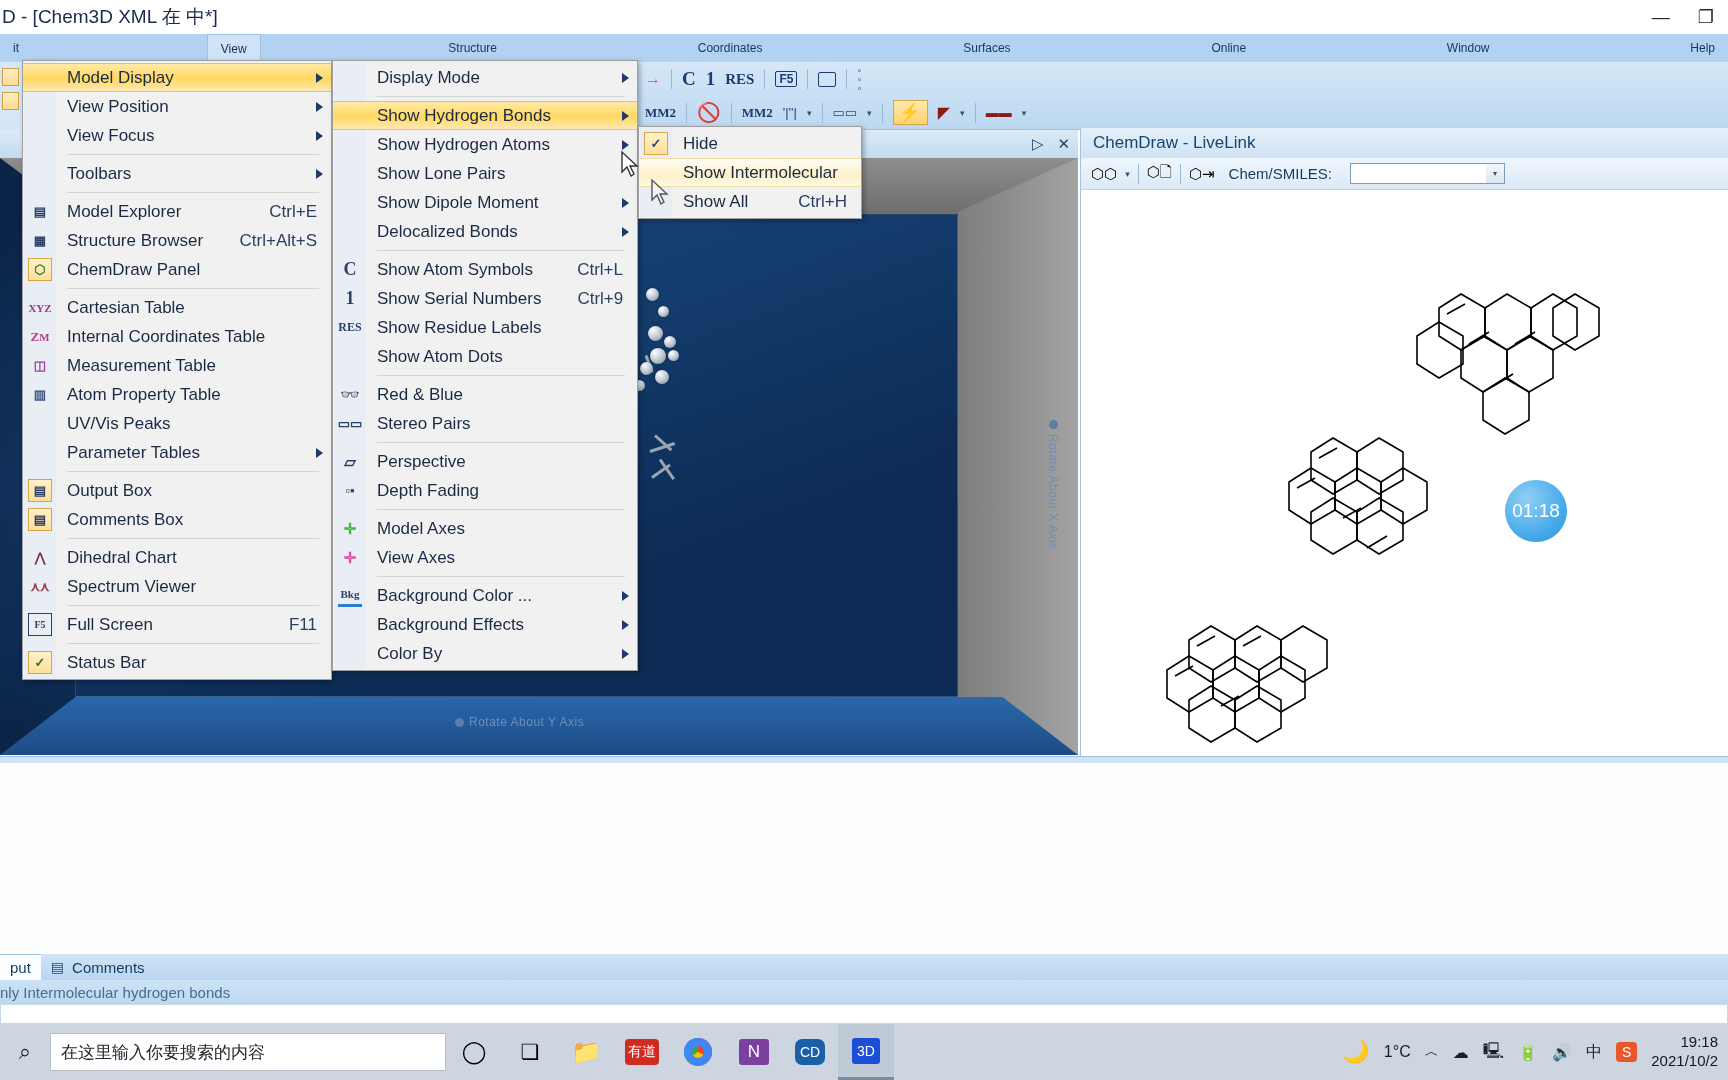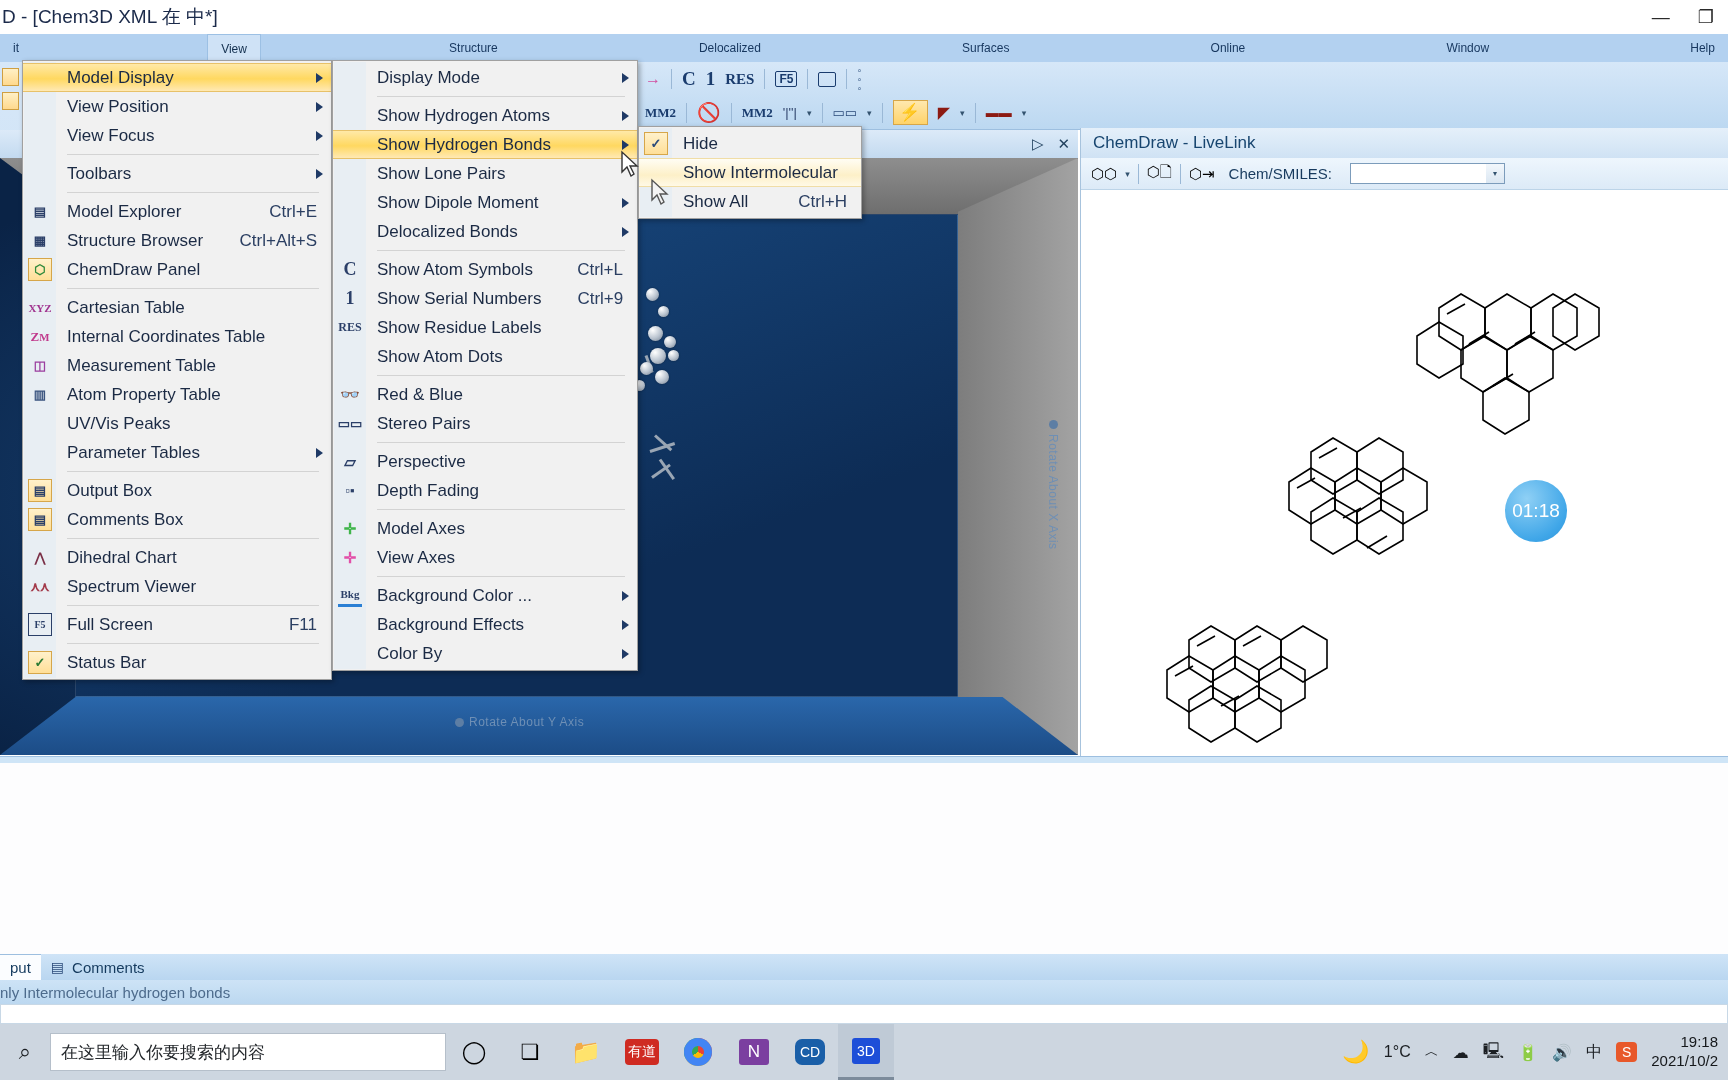--- a/index.html
+++ b/index.html
@@ -259,21 +259,21 @@
   <div class="wctrls">
     <span>—</span>
     <span>❐</span>
   </div>
 </div>
 
 <div id="menubar">
   <div class="mi">it</div>
   <div class="mi active">View</div>
   <div class="mi">Structure</div>
-  <div class="mi">Delocalized</div>
+  <div class="mi">Coordinates</div>
   <div class="mi">Surfaces</div>
   <div class="mi">Online</div>
   <div class="mi">Window</div>
   <div class="mi">Help</div>
 </div>
 
 <div id="toolstrip">
   <div class="tbrow" style="left:645px; top:4px;">
     <span style="color:#d14fa0;">→</span>
     <span class="sep"></span>
@@ -579,26 +579,26 @@
 </div>
 
 <div class="menu" id="menu-model">
   <div class="gutter"></div>
 
   <div class="mrow">
     <span>Display Mode</span>
     <span class="arw"></span>
   </div>
   <div class="msep"></div>
-  <div class="mrow">
-    <span>Show Hydrogen Atoms</span>
-    <span class="arw"></span>
-  </div>
   <div class="mrow hl">
     <span>Show Hydrogen Bonds</span>
+    <span class="arw"></span>
+  </div>
+  <div class="mrow">
+    <span>Show Hydrogen Atoms</span>
     <span class="arw"></span>
   </div>
   <div class="mrow">
     <span>Show Lone Pairs</span>
   </div>
   <div class="mrow">
     <span>Show Dipole Moment</span>
     <span class="arw"></span>
   </div>
   <div class="mrow">

